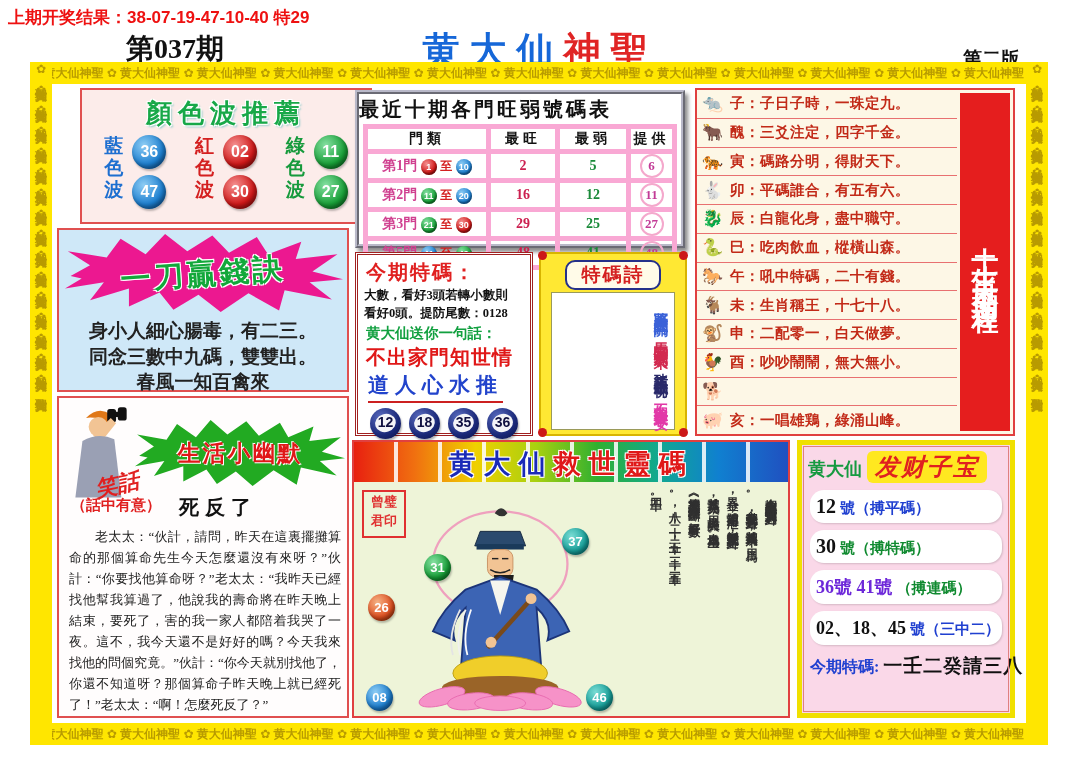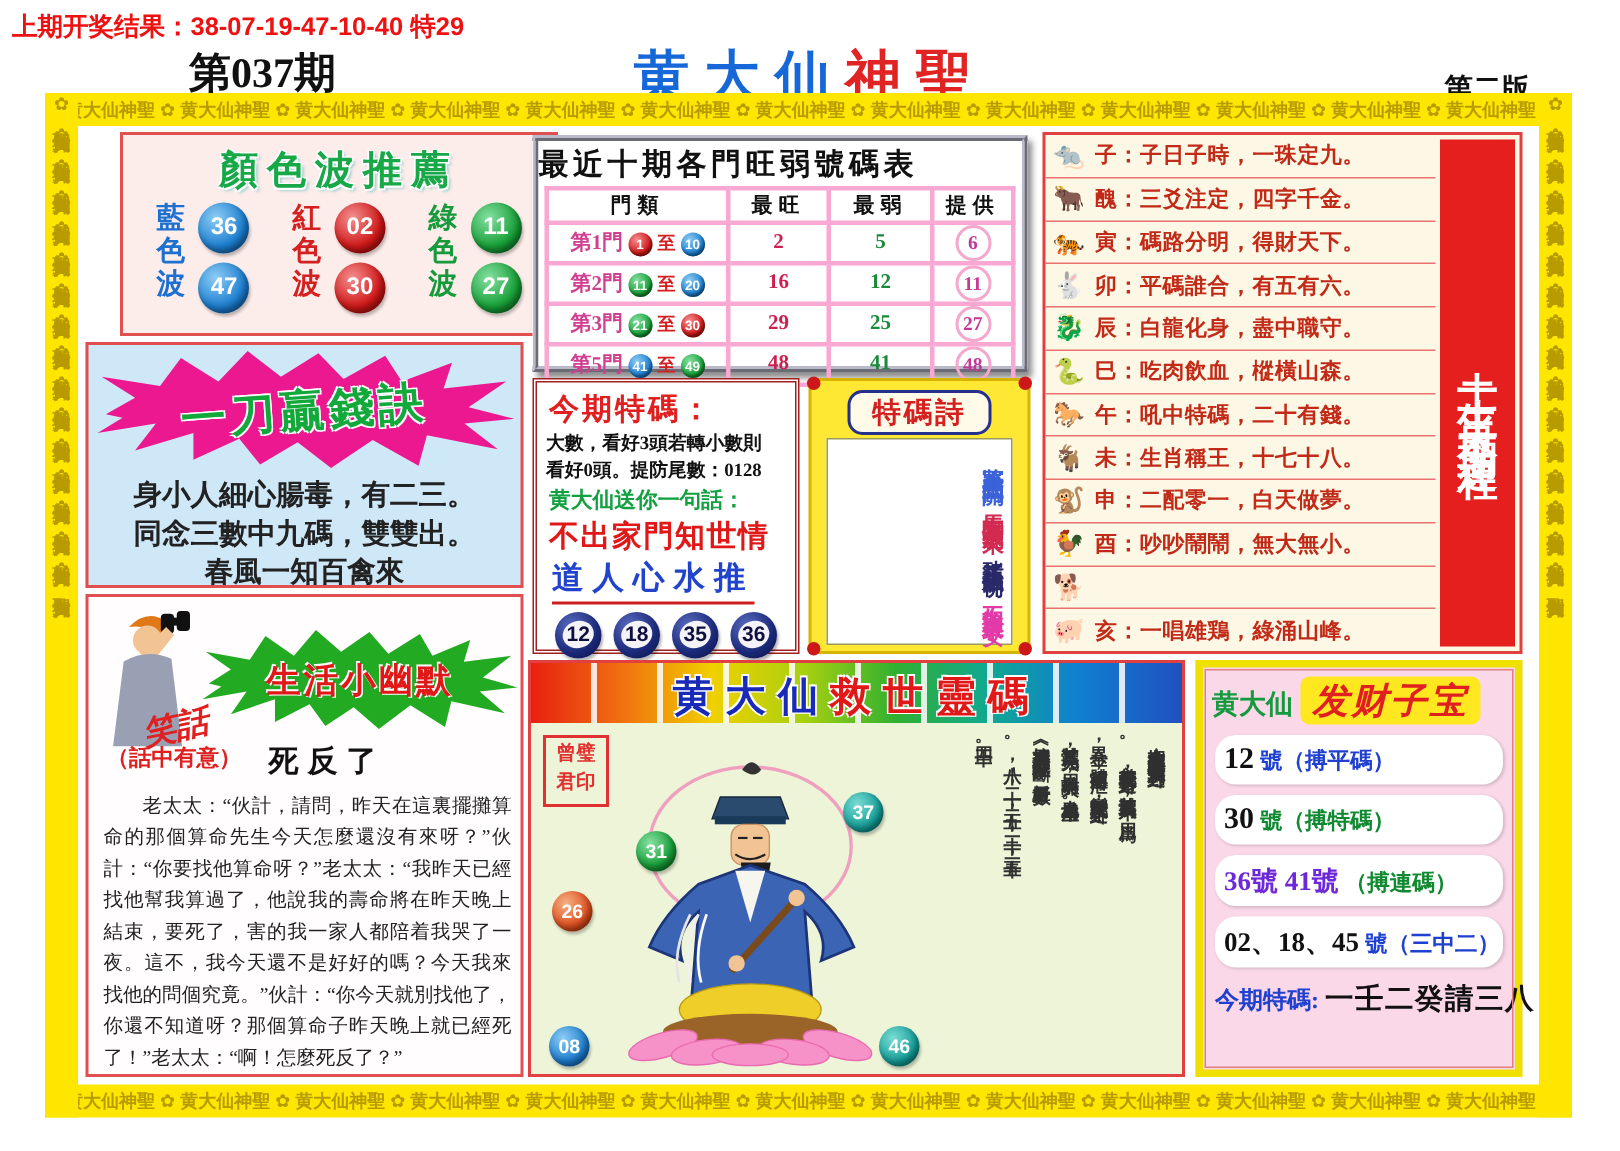--- a/index.html
+++ b/index.html
@@ -56,21 +56,21 @@
                text-shadow:1px 1px 0 #fff,-1px -1px 0 #fff;}
   .humor-script{left:36px;top:72px;font-size:22px;font-weight:bold;color:#e02020;transform:rotate(-12deg);font-style:italic;}
   .humor-note{left:12px;top:98px;font-size:15px;font-weight:bold;color:#e02020;}
   .story-title{left:120px;top:96px;font-size:20px;font-weight:bold;color:#111;letter-spacing:6px;}
   .story{left:10px;top:128px;width:272px;font-size:13px;color:#222;line-height:1.62;text-align:justify;text-indent:2em;}
   
   #table-box{left:355px;top:90px;width:330px;height:158px;background:#fff;
              border:4px ridge #b9b9c9;box-shadow:3px 4px 4px rgba(0,0,0,.45);box-sizing:border-box;}
   .tbl-title{font-size:20px;font-weight:bold;letter-spacing:3px;color:#111;margin:2px 0 1px 0;}
   table.hot{border-collapse:collapse;width:314px;margin:0 auto;}
-  table.hot th,table.hot td{border:3px solid #f9a8d4;text-align:center;font-size:14px;height:20px;padding:0;}
+  table.hot th,table.hot td{border:5px solid #f9a8d4;text-align:center;font-size:14px;height:20px;padding:0;}
   table.hot th{font-weight:bold;color:#111;letter-spacing:4px;}
   .gate{color:#d04090;font-weight:bold;white-space:nowrap;}
   .zhi{color:#d42020;font-weight:bold;font-size:12px;}
   .mini{display:inline-flex;width:16px;height:16px;border-radius:50%;align-items:center;justify-content:center;
         color:#fff;font-size:9px;font-weight:bold;vertical-align:middle;
         font-family:"Liberation Sans","DejaVu Sans",sans-serif;box-shadow:inset -1px -2px 2px rgba(0,0,0,.4);}
   .v-best{color:#cc2050;font-weight:bold;} .v-weak{color:#1a8a3a;font-weight:bold;}
   .offer{display:inline-block;width:20px;height:20px;line-height:20px;border:2px solid #f4a8cc;border-radius:50%;
          color:#c23a96;font-weight:bold;font-size:13px;}
   

